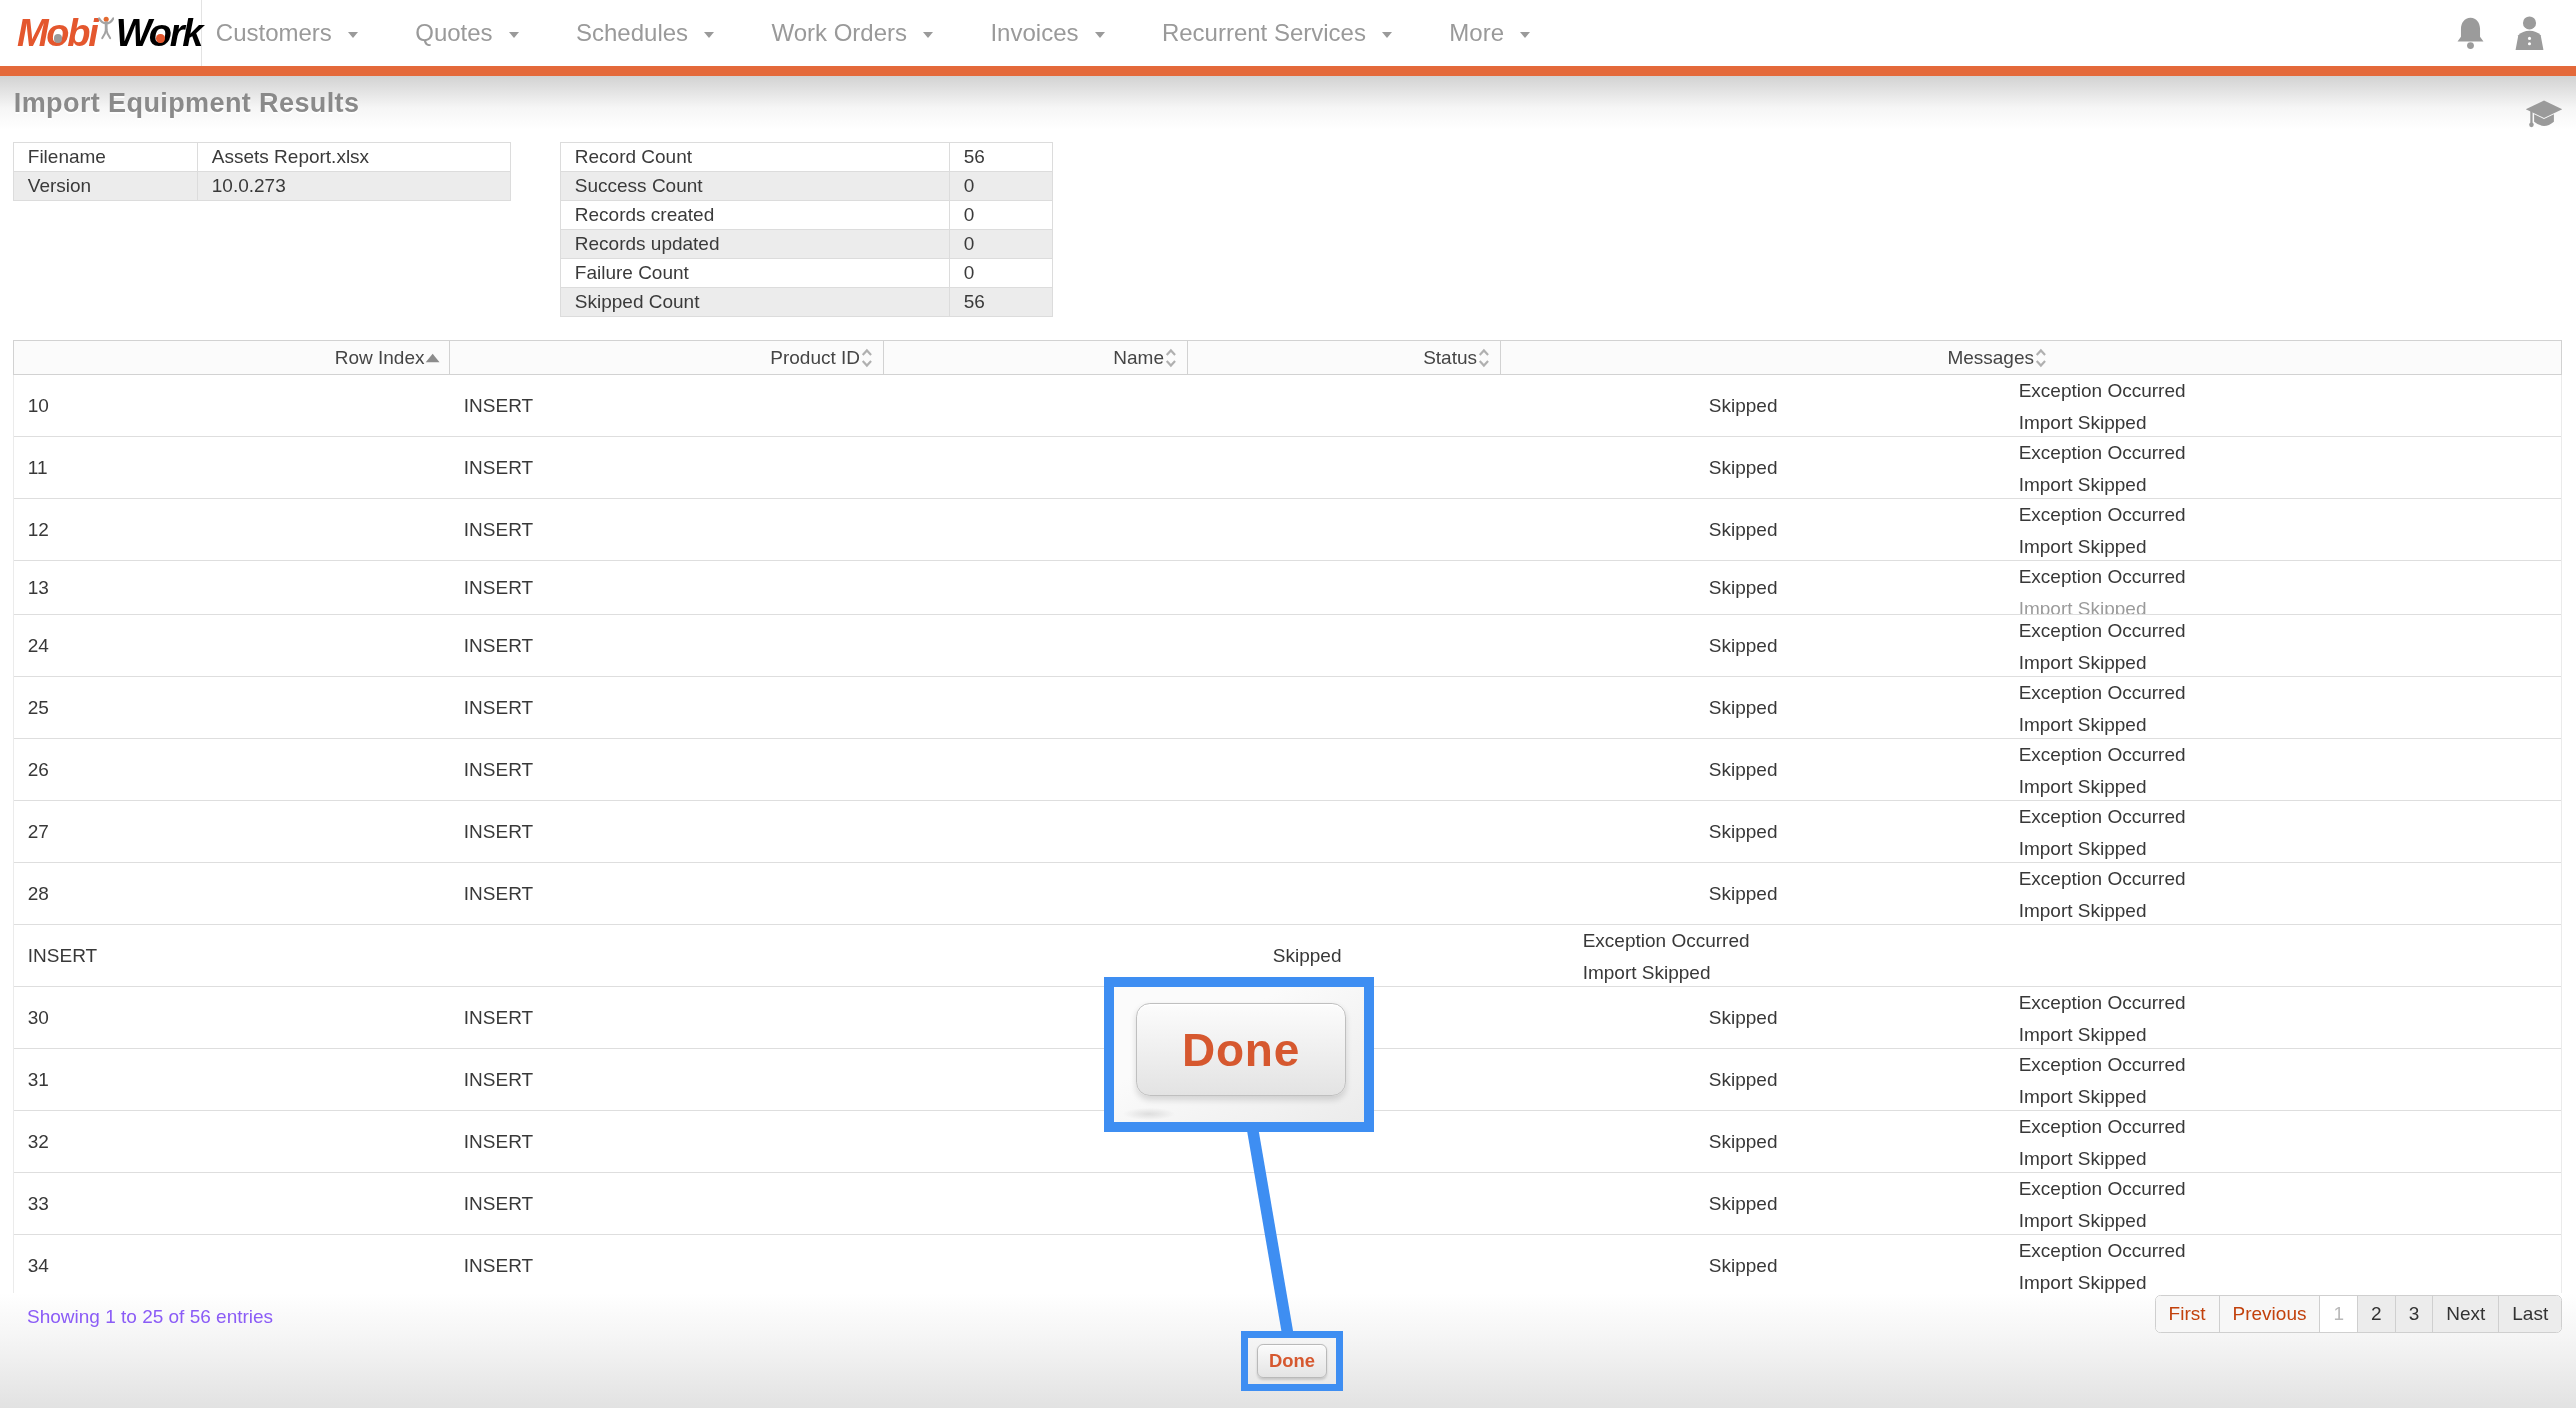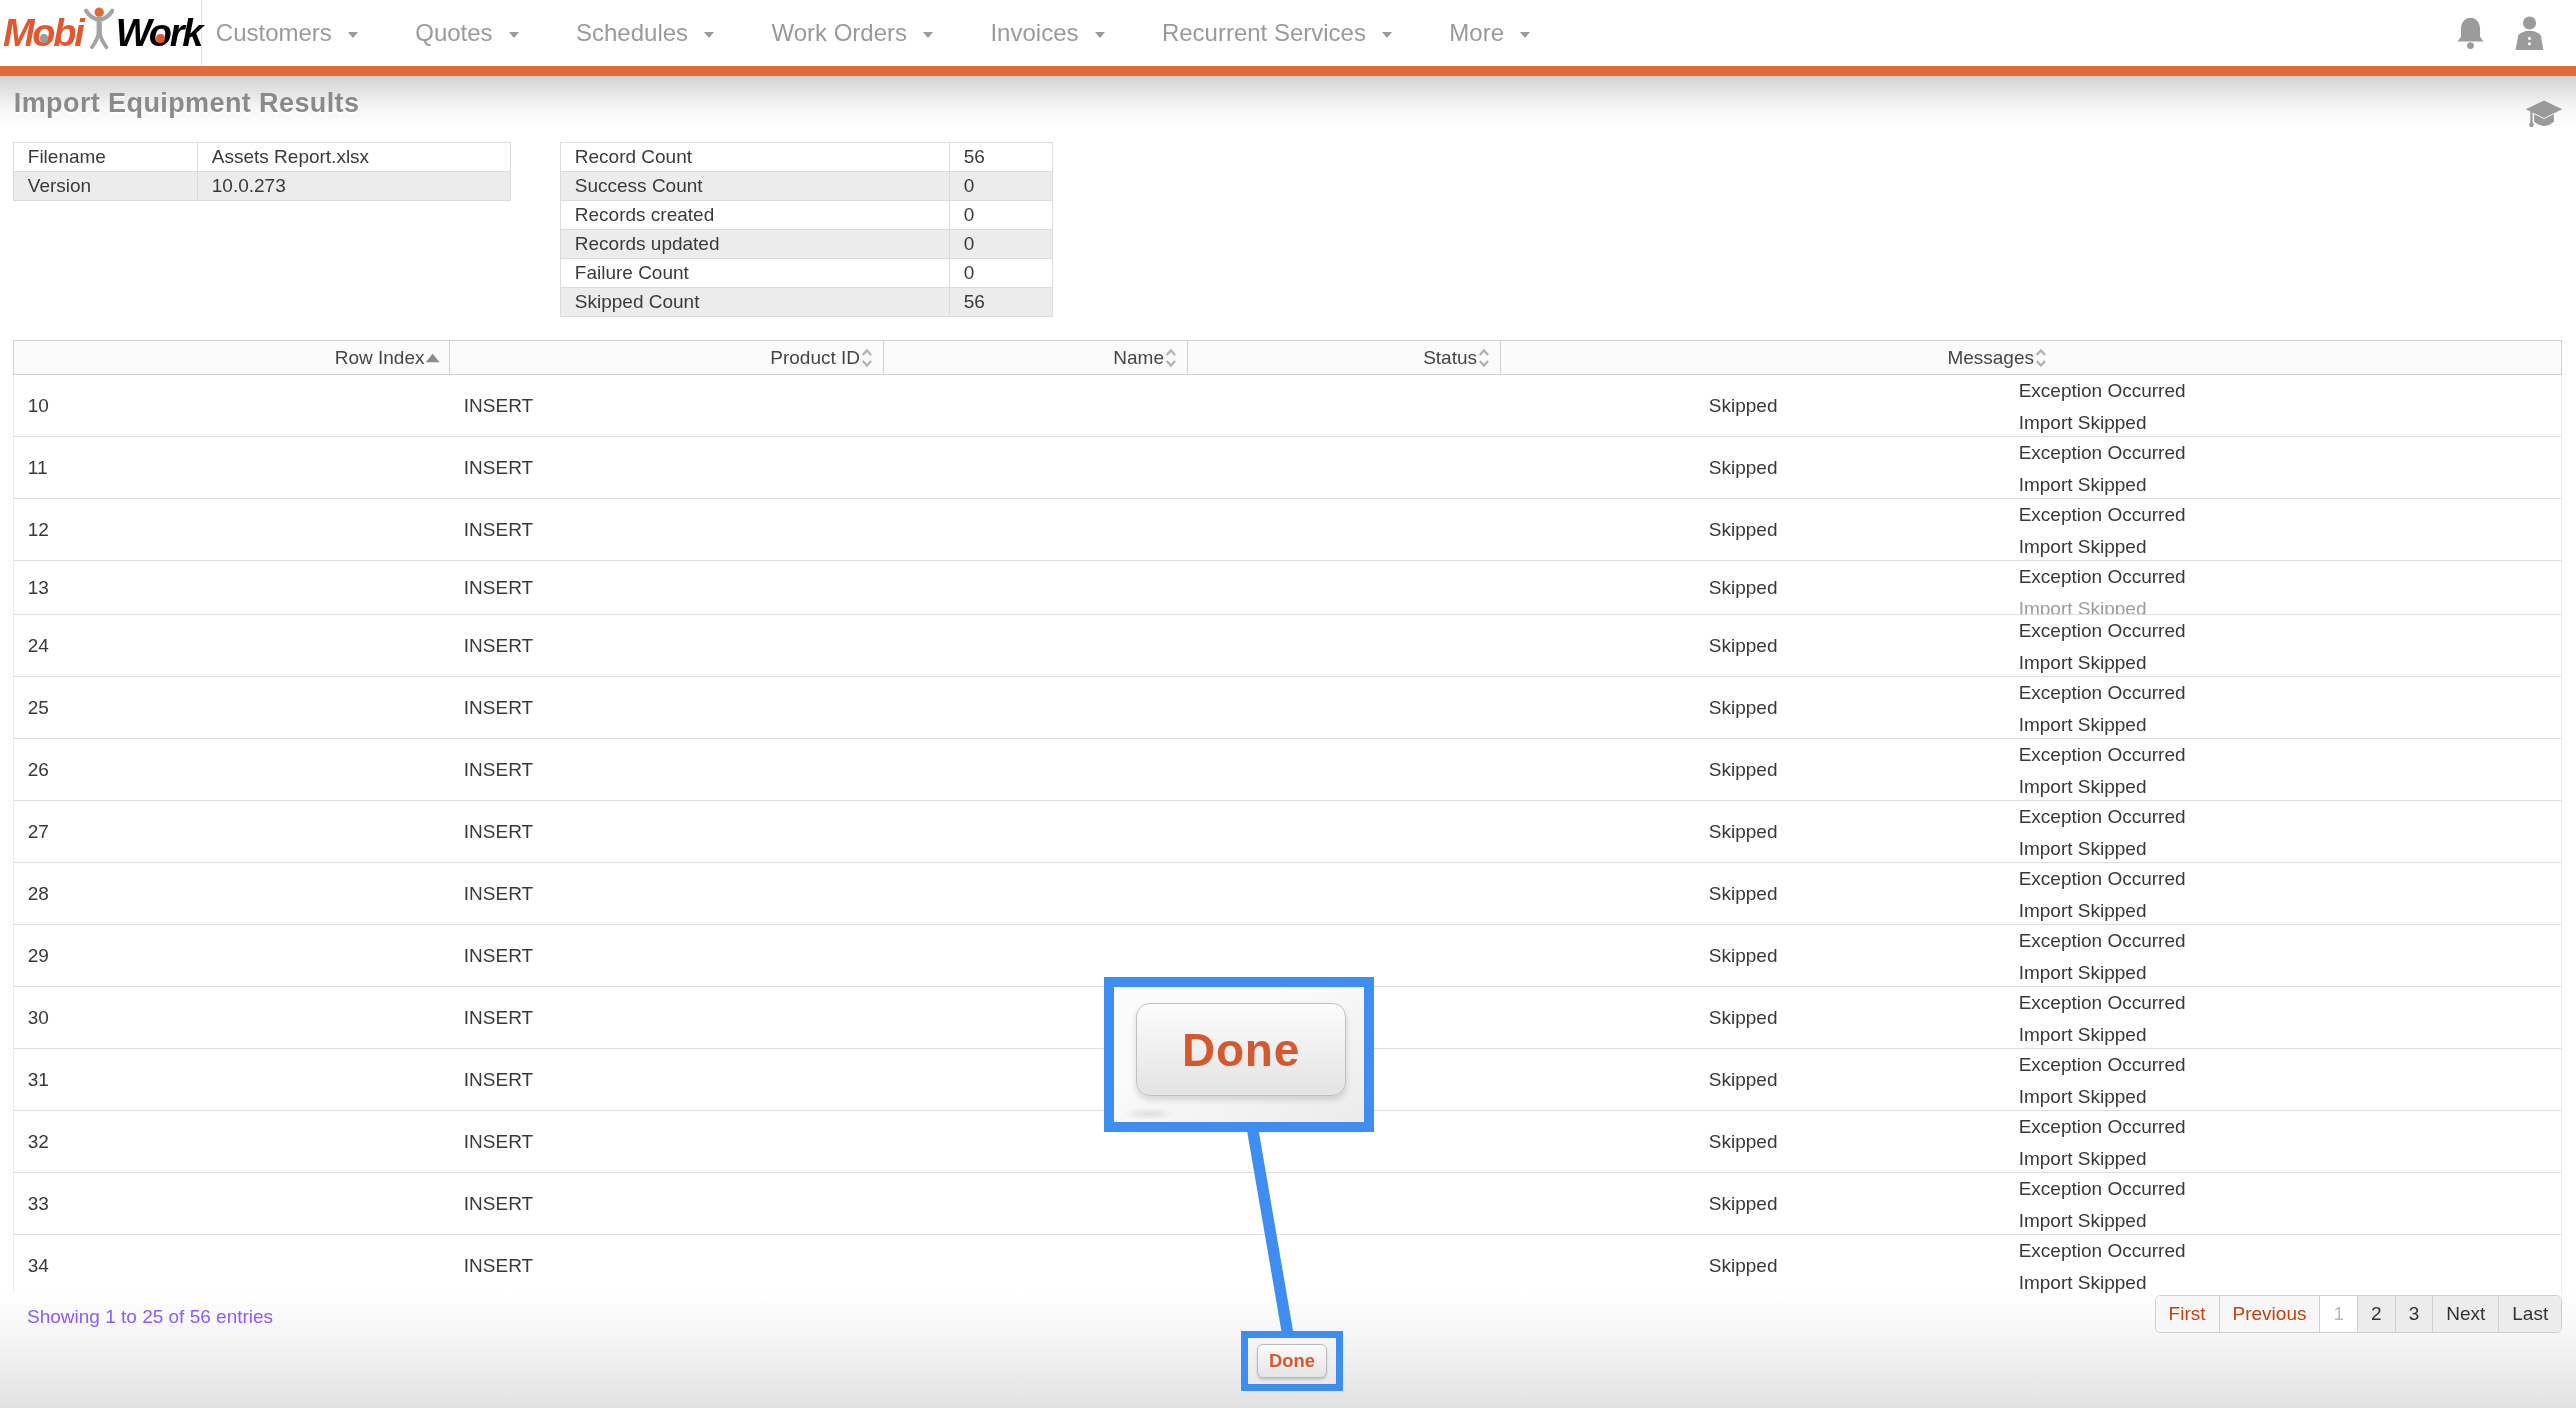--- a/index.html
+++ b/index.html
@@ -2,21 +2,21 @@
 <html style="--accent-orange: #e4693a; --brand-orange: #e4572e; --highlight-blue: #3e8ef2; --button-orange: #d6582f;font-size:12.2px"><head>
 <meta charset="utf-8">
 <style>
   html,body{margin:0;padding:0;background:#fff;}
   *{box-sizing:border-box;}
   .app{position:relative;width:2576px;height:1409px;overflow:hidden;background:#fff;
        font-family:"Liberation Sans","DejaVu Sans",sans-serif;color:#3a3a3a;}
 
   
   .navbar{position:absolute;top:0;left:0;right:0;height:66px;background:#fff;display:flex;align-items:center;}
-  .logo{display:flex;align-items:center;height:66px;padding-left:3px;width:202px;flex:none;
+  .logo{display:flex;align-items:center;height:66px;padding-left:17px;width:202px;flex:none;
         border-right:0.8px solid #e3e3e3;cursor:pointer;}
   .logo-text{font-size:38px;font-weight:bold;font-style:italic;letter-spacing:-2.3px;line-height:1;}
   .logo-mobi{color:var(--brand-orange,#e4572e);}
   .logo-work{color:#000000;}
   .logo .o{position:relative;}
   .logo .o::after{content:"";position:absolute;left:54%;top:62%;width:8.4px;height:8.4px;margin:-3.8px 0 0 -3.8px;border-radius:50%;}
   .logo-mobi .o::after{background:#9b9b9b;}
   .logo-work .o::after{background:var(--brand-orange,#e4572e);}
   .logo-person{margin:-10.7px 1.5px 0 1.5px;}
   .nav-items{display:flex;align-items:center;margin-left:13.8px;flex:1;}
@@ -341,21 +341,20 @@
           <div class="td col-1">INSERT</div>
           <div class="td col-2"></div>
           <div class="td col-3"></div>
           <div class="td col-4">Skipped</div>
           <div class="td col-5 cell-messages">
             <div class="msg-line msg-line1">Exception Occurred</div>
             <div class="msg-line msg-line2">Import Skipped</div>
           </div>
         </div>
         <div class="t-row">
-          <div class="td col-0">29</div>
           <div class="td col-1">INSERT</div>
           <div class="td col-2"></div>
           <div class="td col-3"></div>
           <div class="td col-4">Skipped</div>
           <div class="td col-5 cell-messages">
             <div class="msg-line msg-line1">Exception Occurred</div>
             <div class="msg-line msg-line2">Import Skipped</div>
           </div>
         </div>
         <div class="t-row">

